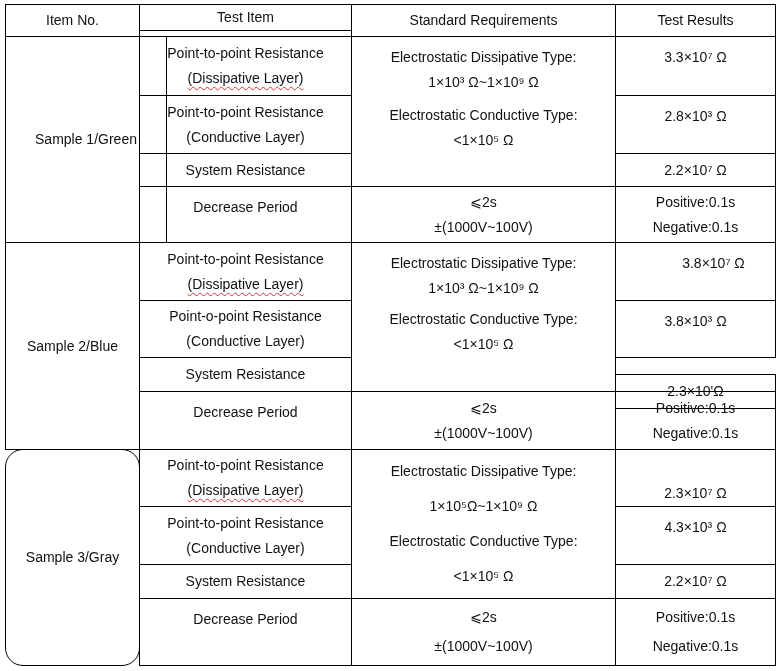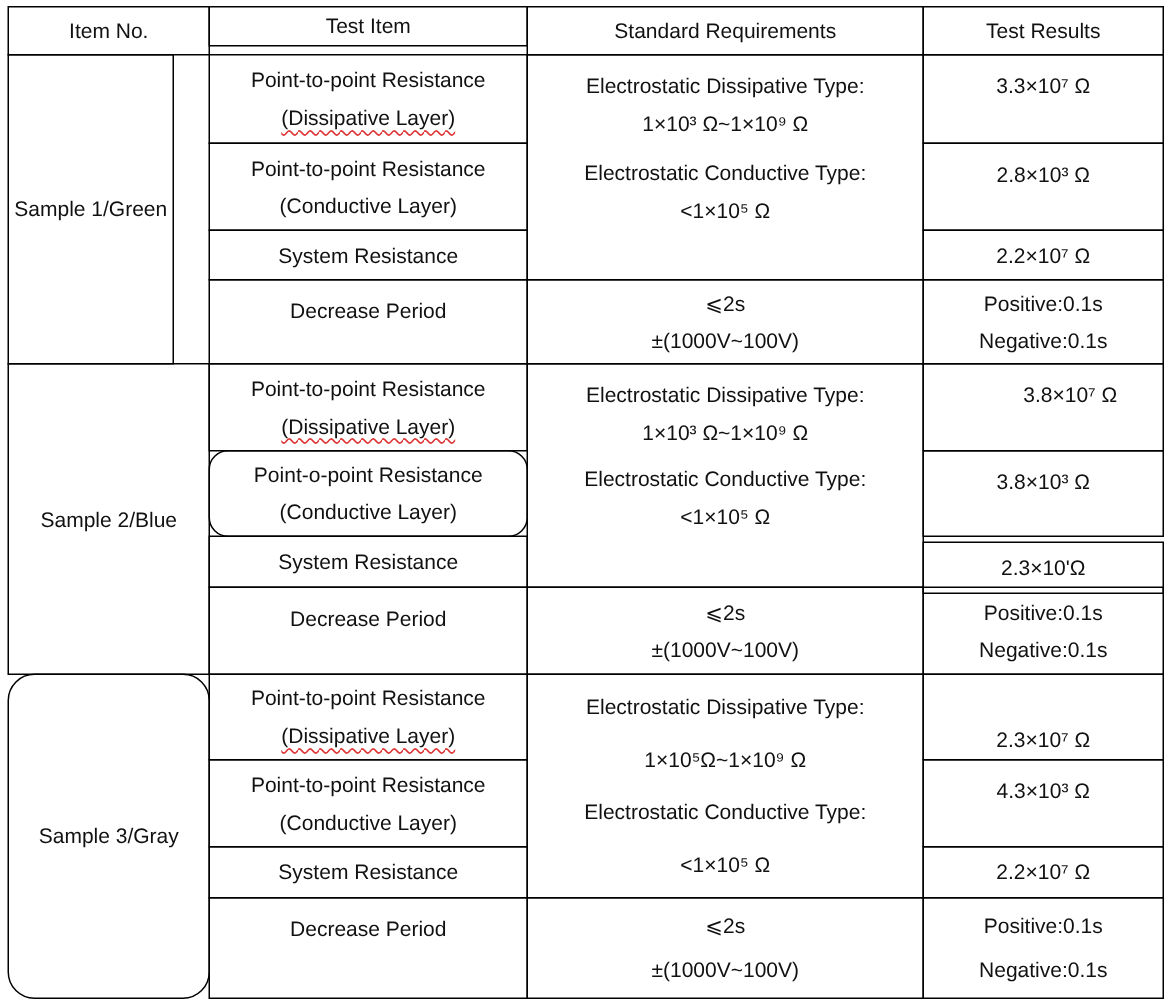--- a/index.html
+++ b/index.html
@@ -22,21 +22,21 @@
   <div class="cell" style="left:139px;top:4px;width:213px;height:27px;">
       <span>Test Item</span>
     </div>
   <div class="cell" style="left:351px;top:4px;width:265px;height:33px;">
       <span>Standard Requirements</span>
     </div>
   <div class="cell" style="left:615px;top:4px;width:161px;height:33px;">
       <span>Test Results</span>
     </div>
 
-  <div class="cell" style="left:5px;top:36px;width:111px;height:207px;">
+  <div class="cell" style="left:5px;top:36px;width:162px;height:207px;">
       <span>Sample 1/Green</span>
     </div>
   <div class="cell" style="left:139px;top:36px;width:213px;height:60px;">
       <span>Point-to-point Resistance</span>
       <span class="sq">(Dissipative Layer)</span>
     </div>
   <div class="cell" style="left:139px;top:95px;width:213px;height:59px;">
       <span>Point-to-point Resistance</span>
       <span>(Conductive Layer)</span>
     </div>
@@ -72,21 +72,21 @@
       <span>Negative:0.1s</span>
     </div>
 
   <div class="cell" style="left:5px;top:242px;width:135px;height:208px;">
       <span>Sample 2/Blue</span>
     </div>
   <div class="cell" style="left:139px;top:242px;width:213px;height:59px;">
       <span>Point-to-point Resistance</span>
       <span class="sq">(Dissipative Layer)</span>
     </div>
-  <div class="cell" style="left:139px;top:300px;width:213px;height:58px;border-radius:13px;">
+  <div class="cell" style="left:139px;top:300px;width:213px;height:58px;">
       <span>Point-o-point Resistance</span>
       <span>(Conductive Layer)</span>
     </div>
   <div class="cell" style="left:139px;top:357px;width:213px;height:35px;">
       <span>System Resistance</span>
     </div>
   <div class="cell top" style="left:139px;top:391px;width:213px;height:59px;">
       <span>Decrease Period</span>
     </div>
 
@@ -100,21 +100,21 @@
     <span>⩽2s</span>
     <span>±(1000V~100V)</span>
   </div>
 
   <div class="cell top" style="left:615px;top:242px;width:161px;height:59px;padding-left:36px;">
       <span>3.8×10⁷ Ω</span>
     </div>
   <div class="cell top" style="left:615px;top:300px;width:161px;height:58px;">
       <span>3.8×10³ Ω</span>
     </div>
-  <div class="cell" style="left:615px;top:361px;width:161px;height:35px;">
+  <div class="cell" style="left:615px;top:374px;width:161px;height:35px;">
       <span>2.3×10'Ω</span>
     </div>
   <div class="cell" style="left:615px;top:391px;width:161px;height:59px;">
       <span>Positive:0.1s</span>
       <span>Negative:0.1s</span>
     </div>
 
   <div class="cell" style="left:5px;top:449px;width:135px;height:217px;border-radius:18px;">
       <span>Sample 3/Gray</span>
     </div>

